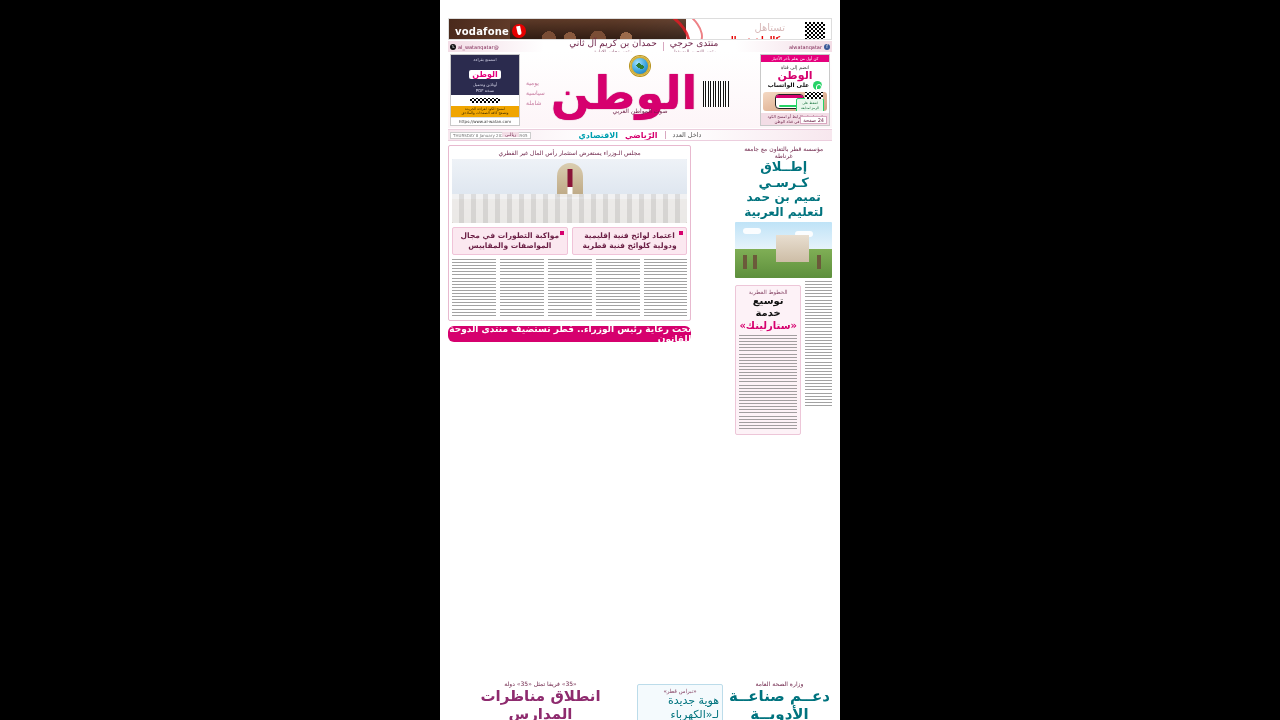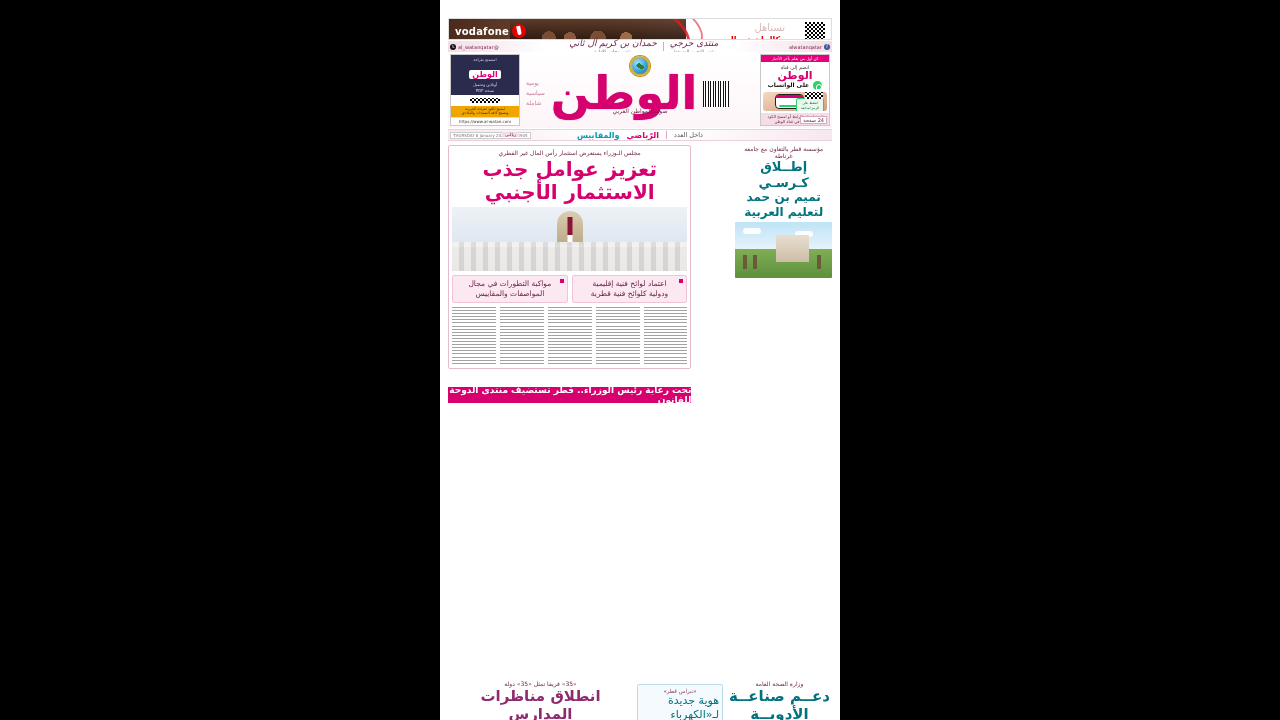--- a/index.html
+++ b/index.html
@@ -71,21 +71,21 @@
     display:flex; align-items:center; justify-content:space-between; padding:0 2px;
   }
   .soc{ display:flex; align-items:center; gap:2px; font-size:5px; color:#7a2050; }
   .soc .fb{ width:6px;height:6px;border-radius:50%; background:#3b5998; color:#fff; font-size:4.5px;
             display:flex;align-items:center;justify-content:center;}
   .soc .xx{ width:6px;height:6px;border-radius:50%; background:#111; color:#fff; font-size:4px;
             display:flex;align-items:center;justify-content:center;}
   .sig-zone{ display:flex; align-items:center; gap:6px; }
   .sig{ text-align:center; }
   .sig .scribble{
-    font-family:"DejaVu Serif", serif; font-style:italic; font-size:9px; color:#6b1f45; line-height:1;
+    font-family:"DejaVu Serif", serif; font-size:9px; color:#6b1f45; line-height:1;
   }
   .sig .role{ font-size:4.5px; color:#8a4a6a; margin-top:1px;}
   .sig-sep{ width:1px; height:9px; background:#d8a8c0; }
 
   
   .masthead{
     position:relative; width:100%; height:76px;
     background:linear-gradient(180deg,#ffffff 0%,#fdf5f8 100%);
     display:flex; align-items:stretch;
   }
@@ -230,35 +230,35 @@
     width:26px;height:34px;border-radius:13px 13px 0 0;
     background:linear-gradient(180deg,#d8c9a8,#b9a178); opacity:.9;
   }
 
   .sub-row{ display:flex; gap:4px; margin-top:4px; }
   .sub-box{
     flex:1; background:#fbe8f0; border:1px solid #f0c3d8; border-radius:2px;
     padding:3px 4px; text-align:center; position:relative;
   }
   .sub-box .bar{ position:absolute; right:3px; top:3px; width:4px;height:4px; background:#d6006e;}
-  .sub-head{ font-size:7.5px; font-weight:normal; color:#6b1f45; line-height:1.35; }
+  .sub-head{ font-size:7.5px; font-weight:bold; color:#6b1f45; line-height:1.35; }
 
   .body-cols{ display:flex; gap:4px; margin-top:4px; }
   .bcol{ flex:1; }
   .lines{
     background:
       repeating-linear-gradient(180deg, #6a6a6a 0 1px, transparent 1px 3.1px);
     opacity:.62;
   }
   .lines.h60{ height:58px; }
   .lines.h96{ height:96px; }
   .lines.h126{ height:126px; }
 
   .banner{
-    margin-top:18px; height:16px; background:#d6006e; border-radius:0;
+    margin-top:5px; height:16px; background:#d6006e; border-radius:6px;
     display:flex; align-items:center; justify-content:center;
     color:#fff; font-size:9px; font-weight:bold; letter-spacing:-.2px;
   }
 
   
   .rc-kicker{ font-size:6px; color:#6b1f45; text-align:center; }
   .rc-head{ font-size:13px; font-weight:bold; color:#00737e; text-align:center; line-height:1.2; }
   .rc-head2{ font-size:12px; font-weight:bold; color:#00737e; text-align:center; line-height:1.2; }
   .photo.campus{
     height:56px; margin-top:3px;
@@ -404,46 +404,58 @@
           </div>
         </div>
       </div>
 
       <div class="nav-strip">
         <div class="date-line">THURSDAY 8 January 2026 NO.13905</div>
         <div class="riyal-tag">ريالـي</div>
         <span class="nav-label">داخل العدد</span>
         <span class="nav-sep"></span>
         <span class="nav-item nav-sport">الرّياضي</span>
-        <span class="nav-item nav-eco">والمقاييس</span>
+        <span class="nav-item nav-eco">الاقتصادي</span>
       </div>
 
       <div class="content">
 
         <div class="col-right">
           <div>
             <div class="rc-kicker">مؤسسة قطر بالتعاون مع جامعة غرناطة</div>
             <div class="rc-head">إطــلاق كـرسـي</div>
             <div class="rc-head2">تميم بن حمد لتعليم العربية</div>
             <div class="photo campus">
               <div class="cloud" style="left:8%"></div>
               <div class="cloud" style="left:62%;top:16%"></div>
               <div class="bldg"></div>
               <div class="palm" style="left:8%"></div>
               <div class="palm" style="left:18%"></div>
               <div class="palm" style="left:84%"></div>
             </div>
           </div>
 
+          <div class="two-col">
+            <div>
+              <div class="lines h126"></div>
+            </div>
+            <div>
+              <div class="card">
+                <div class="card-kicker">الخطوط القطرية</div>
+                <div class="card-head">توسيع خدمة</div>
+                <div class="card-head pink">«ستارلينك»</div>
+                <div class="lines h96" style="margin-top:3px"></div>
+              </div>
+            </div>
+          </div>
         </div>
 
         <div class="col-main">
           <div class="lead-box">
             <div class="kicker">مجلس الـوزراء يستعرض استثمار رأس المال غير القطري</div>
-            <div class="lead-head">تعزيز عوامل جذب الاستثمار الأجنبي</div>
             <div class="photo majlis">
               <div class="arch"></div>
               <div class="flag"></div>
             </div>
 
             <div class="sub-row">
               <div class="sub-box">
                 <span class="bar"></span>
                 <div class="sub-head">اعتماد لوائح فنية إقليمية</div>
                 <div class="sub-head">ودولية كلوائح فنية قطرية</div>

